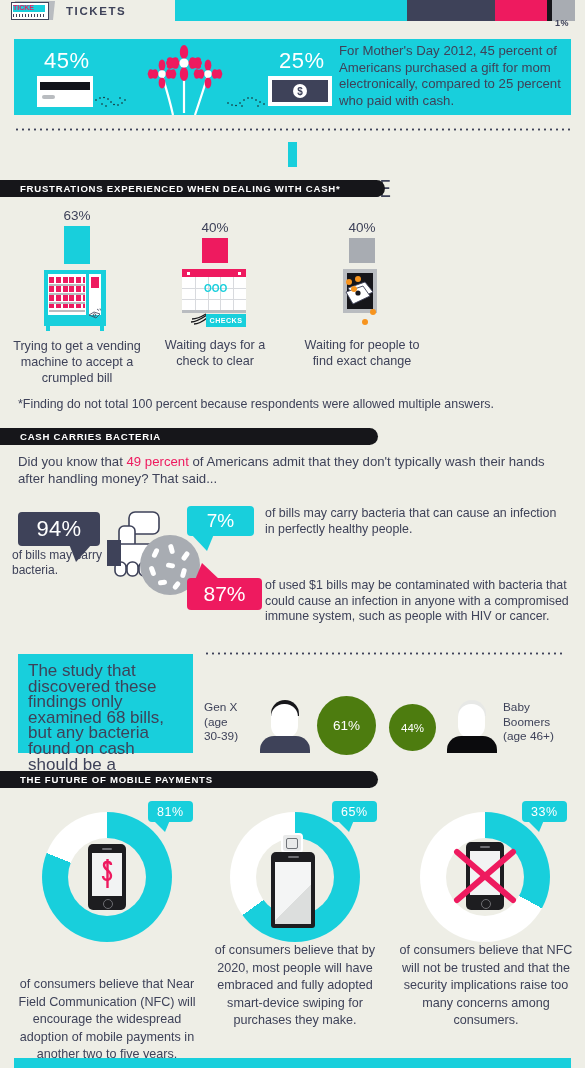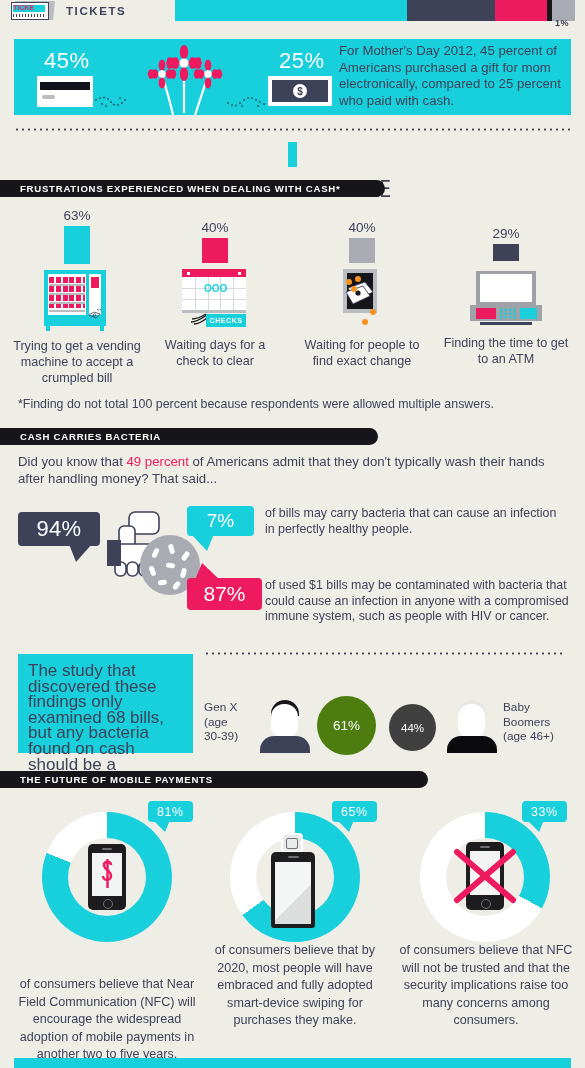--- a/index.html
+++ b/index.html
@@ -376,34 +376,20 @@
         </svg>
         <span class="coin" style="left:17px;top:10px;"></span>
         <span class="coin" style="left:26px;top:7px;"></span>
         <span class="coin" style="left:22px;top:17px;"></span>
         <span class="coin" style="left:41px;top:40px;"></span>
         <span class="coin" style="left:33px;top:50px;"></span>
       </div>
       <div class="fcap">Waiting for people to find exact change</div>
     </div>
 
-    <div class="fcol" style="left:441px;top:23px;width:130px;">
-      <div class="fpct">29%</div>
-      <div class="fbar" style="width:26px;height:17px;background:#3e4259;"></div>
-      <div class="atm">
-        <span class="screenbox"></span>
-          <span class="screen"></span>
-        <span class="deck"></span>
-          <span class="red"></span>
-          <span class="keys"></span>
-          <span class="teal"></span>
-        <span class="foot"></span>
-      </div>
-      <div class="fcap">Finding the time to get to an ATM</div>
-    </div>
   </div>
 
   <div class="footnote">*Finding do not total 100 percent because respondents were allowed multiple answers.</div>
 
   <div class="blk" style="top:428px;width:378px;">
     <span>CASH CARRIES BACTERIA</span>
   </div>
 
   <div class="bact-intro">
     <span>Did you know that </span><span class="hl-pink">49 percent</span><span> of Americans admit that they don't typically wash their hands after handling money? That said...</span>
@@ -429,20 +415,21 @@
     <i style="left:26px;top:28px;width:9px;height:5px;transform:rotate(10deg);"></i>
     <i style="left:41px;top:33px;width:5px;height:10px;transform:rotate(15deg);"></i>
     <i style="left:18px;top:45px;width:9px;height:5px;transform:rotate(-8deg);"></i>
     <i style="left:34px;top:46px;width:5px;height:9px;transform:rotate(40deg);"></i>
   </div>
 
   <div class="bubble bub-94">
     <span class="v">94%</span>
     <span class="tail"></span>
   </div>
+  <div class="cap-94">of bills may carry bacteria.</div>
 
   <div class="bubble bub-7">
     <span class="v">7%</span>
     <span class="tail"></span>
   </div>
   <div class="txt-7">of bills may carry bacteria that can cause an infection in perfectly healthy people.</div>
 
   <div class="bubble bub-87">
     <span class="v">87%</span>
     <span class="tail"></span>
@@ -465,38 +452,38 @@
     <div class="avatar" style="left:56px;top:0px;">
       <span class="hair" style="left:11px;top:2px;width:28px;height:16px;background:#16161a;"></span>
       <span class="face"></span>
       <span class="shoulders" style="background:#3e4259;"></span>
     </div>
 
     <div class="gcircle" style="left:113px;top:-2px;width:59px;height:59px;background:#4d7c0f;font-size:13.5px;">
       <span>61%</span>
     </div>
 
-    <div class="gcircle" style="left:185px;top:6px;width:47px;height:47px;background:#404040;font-size:11.5px;">
+    <div class="gcircle" style="left:185px;top:6px;width:47px;height:47px;background:#4d7c0f;font-size:11.5px;">
       <span>44%</span>
     </div>
 
     <div class="avatar" style="left:243px;top:0px;">
       <span class="hair" style="left:11px;top:2px;width:28px;height:16px;background:#e7e8e6;"></span>
       <span class="face"></span>
       <span class="shoulders" style="background:#0b0b0d;"></span>
     </div>
 
     <div class="gen-lab" style="left:299px;top:2px;width:70px;">
       <div>Baby</div>
       <div>Boomers</div>
       <div>(age 46+)</div>
     </div>
   </div>
 
-  <div class="blk" style="top:771px;width:428px;">
+  <div class="blk" style="top:771px;width:378px;">
     <span>THE FUTURE OF MOBILE PAYMENTS</span>
   </div>
 
   <div class="donutwrap" style="left:42px;top:812px;">
     <div class="donut" style="background:conic-gradient(from 0deg,#18cfdc 0% 81%,#ffffff 81% 100%);">
       <span class="hole"></span>
     </div>
     <div class="phone" style="left:46px;top:32px;width:38px;height:66px;">
       <span class="spk" style="left:14px;top:4px;width:10px;height:2px;"></span>
       <span class="scr" style="left:4px;top:9px;width:30px;height:43px;"></span>

